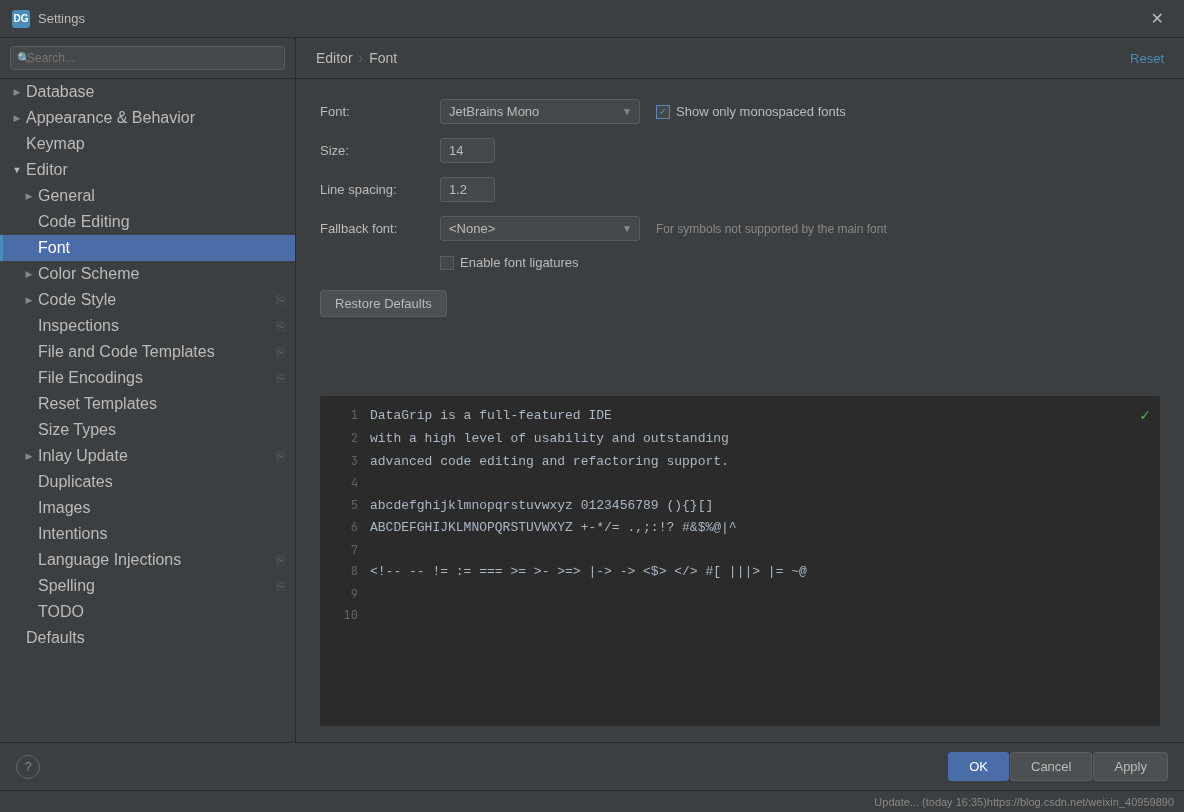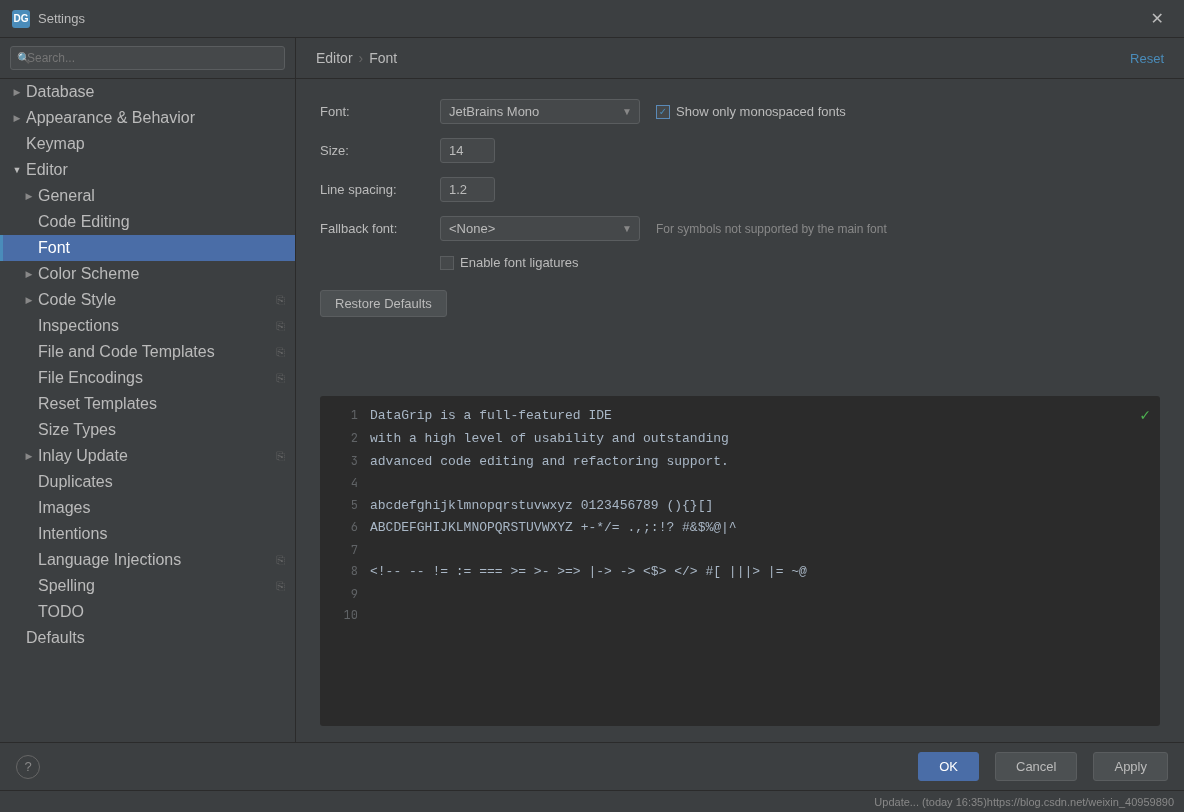--- a/index.html
+++ b/index.html
@@ -385,21 +385,21 @@
       display: flex;
       align-items: center;
       justify-content: center;
       color: #888;
       cursor: pointer;
       font-size: 13px;
     }
 
     .bottom-actions {
       display: flex;
-      gap: 16px;
+      gap: 1px;
       align-items: center;
     }
 
     .btn-primary {
       background: #4a6da7;
       border: 1px solid #4a6da7;
       color: white;
       padding: 6px 20px;
       border-radius: 3px;
       cursor: pointer;

